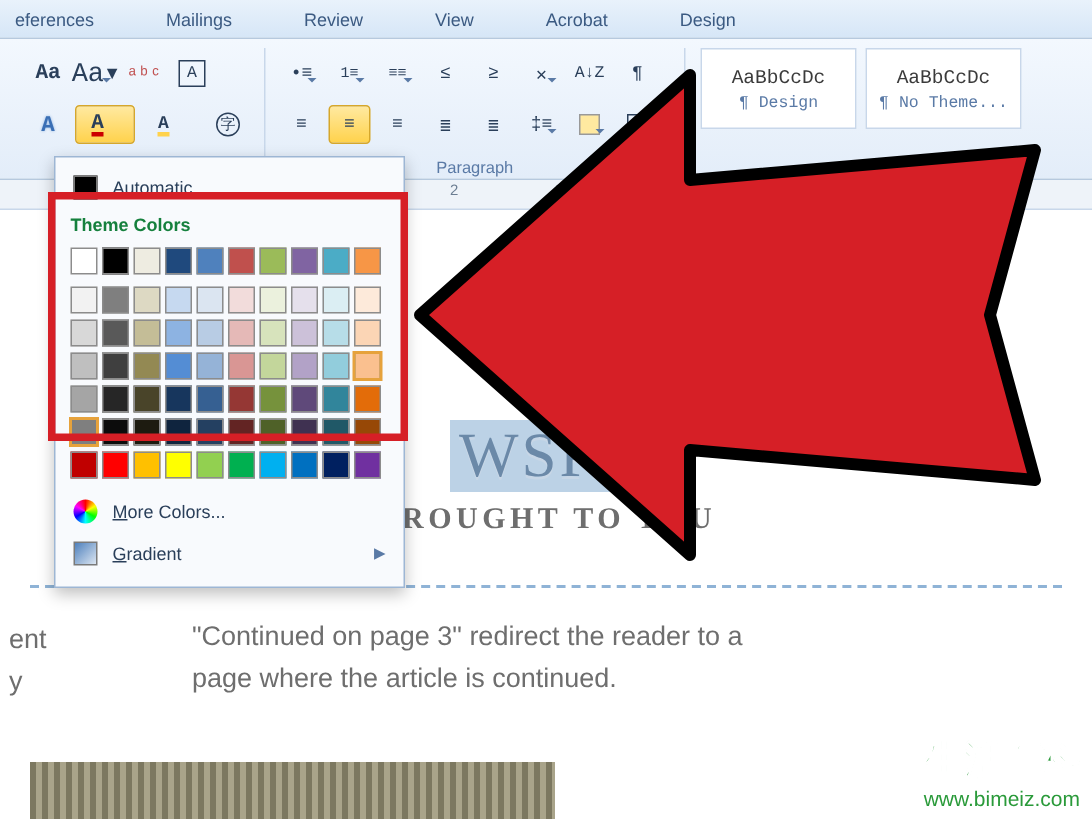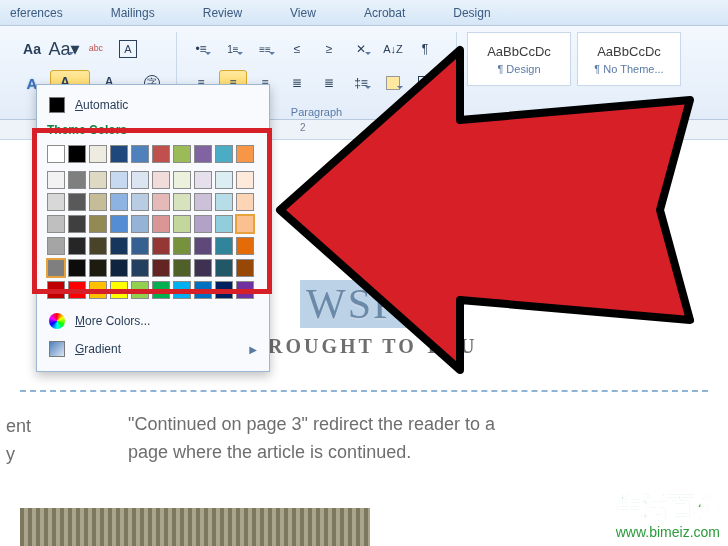--- a/index.html
+++ b/index.html
@@ -44,21 +44,21 @@
     position: relative;
   }
   .group-label {
     position: absolute;
     bottom: 2px;
     left: 0; right: 0;
     text-align: center;
     color: #5a7aa6;
     font-size: 11px;
   }
-  .row { display: flex; align-items: center; gap: 4px; height: 34px; }
+  .row { display: flex; align-items: center; gap: 4px; height: 34px; font-family: Liberation Mono, monospace; }
   .btn {
     width: 28px; height: 26px;
     border: 1px solid transparent;
     border-radius: 3px;
     display: flex; align-items: center; justify-content: center;
     color: #2a3f5a;
     position: relative;
   }
   .btn.drop::after {
     content: ""; position: absolute; right: 3px; bottom: 3px;
@@ -137,21 +137,21 @@
     color:#6e6e6e; font-size:18px; line-height:28px;
   }
   .building-strip {
     position:absolute; bottom:0; left:20px; width:350px; height:38px;
     background: repeating-linear-gradient(90deg,#7c7860 0 4px,#a9a48a 4px 8px);
   }
 
   
   .color-panel {
     position: absolute;
-    top: 84px; left: 36px;
+    top: 104px; left: 36px;
     width: 234px;
     background: #f8fafd;
     border: 1px solid #9db6d4;
     box-shadow: 0 4px 10px rgba(0,0,0,.25);
     padding: 6px 8px 8px 8px;
     z-index: 5;
   }
   .panel-item {
     display:flex; align-items:center; gap:10px;
     height:28px; padding:0 4px;

